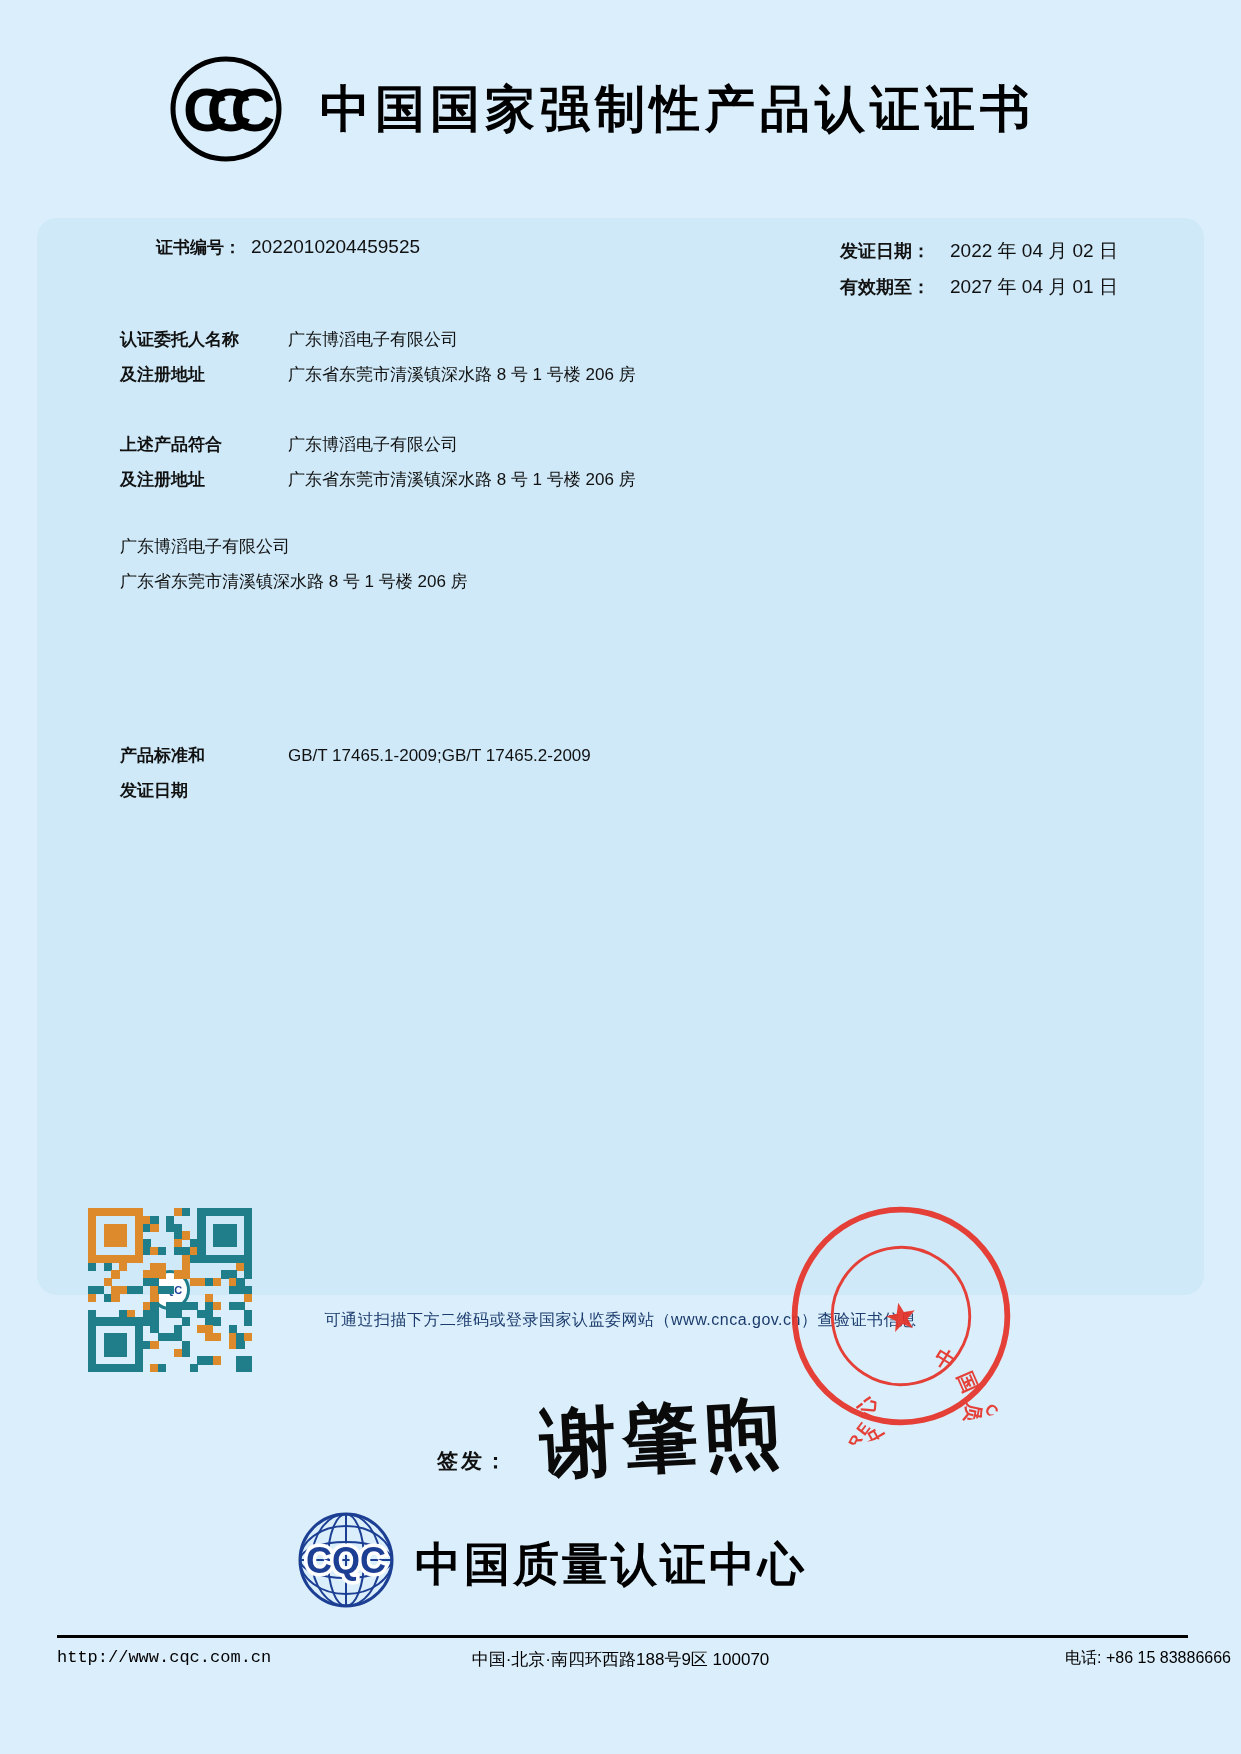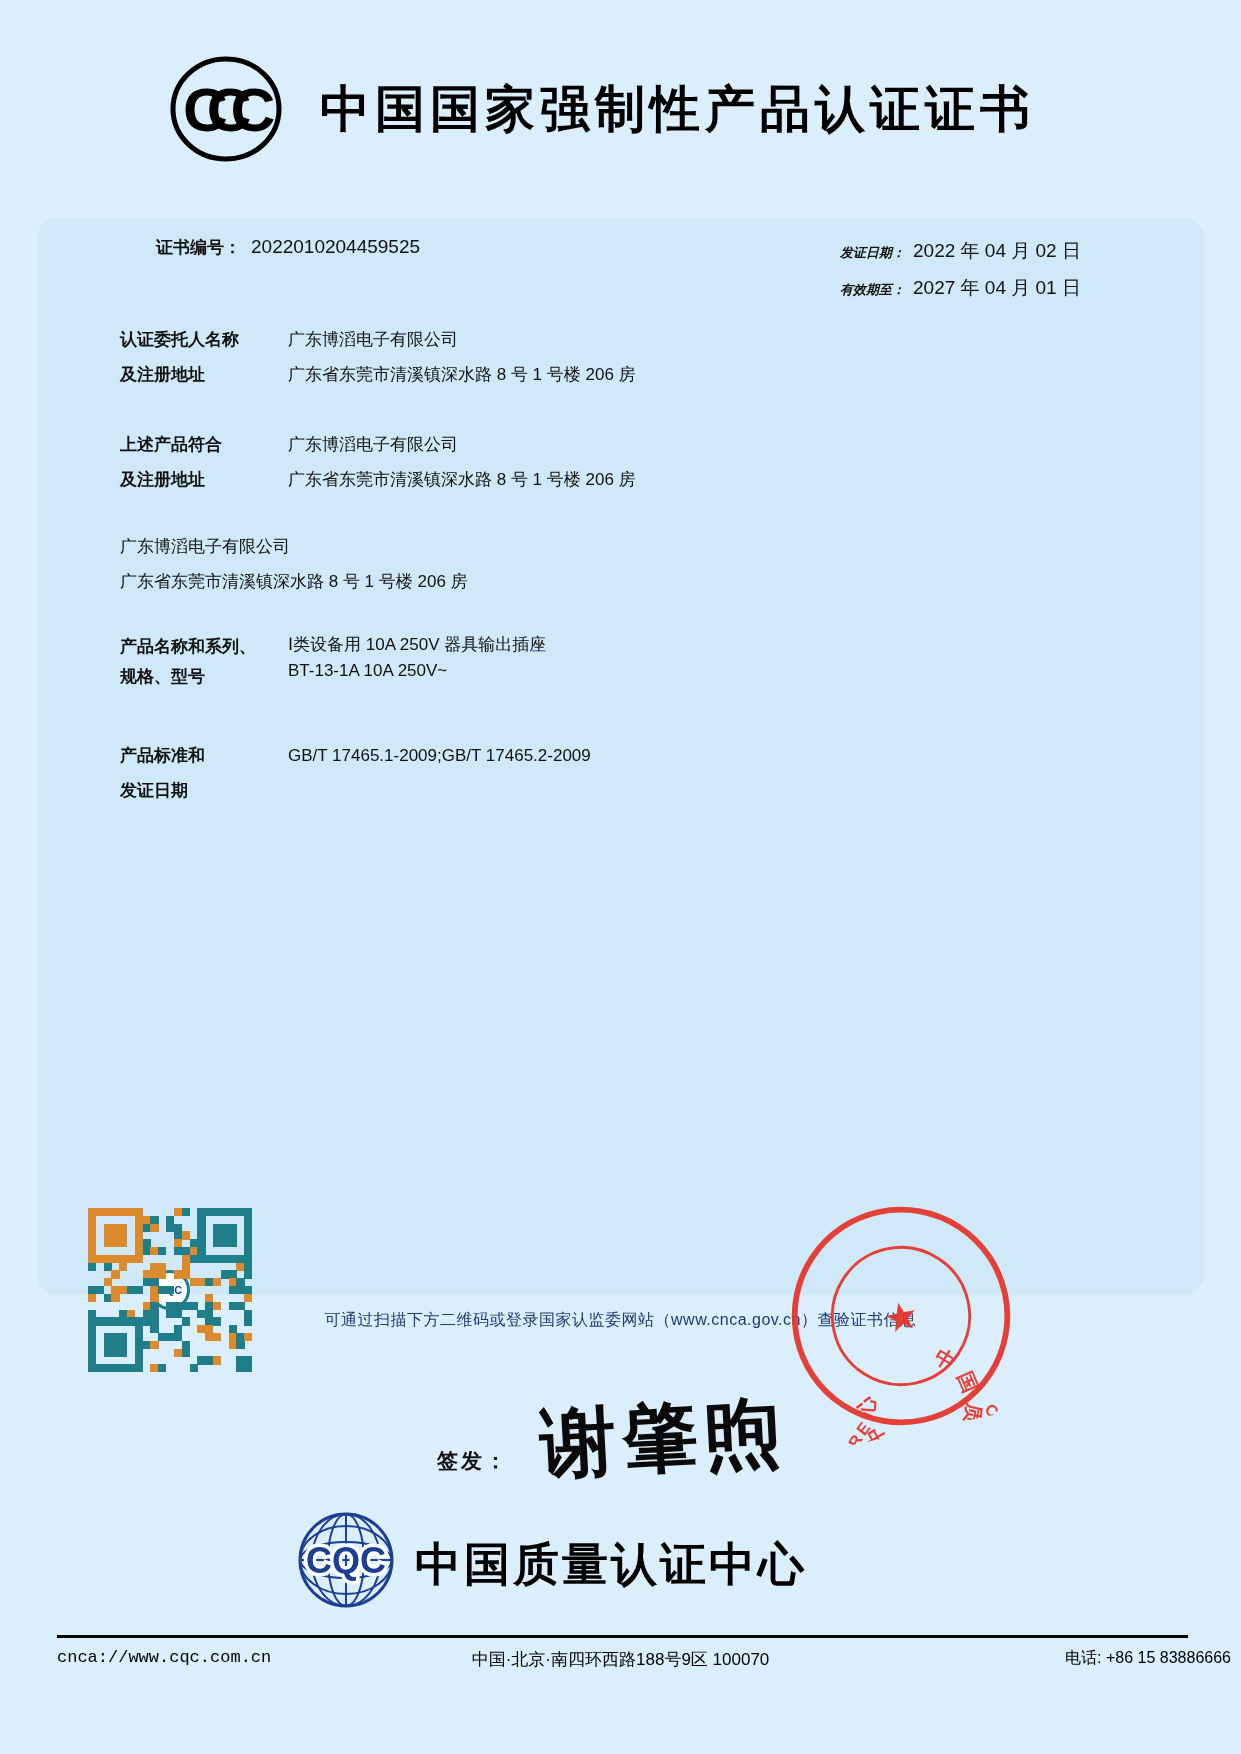--- a/index.html
+++ b/index.html
@@ -15,21 +15,21 @@
   
   .panel{ position:absolute; left:37px; top:218px; width:1167px; height:1077px;
           background:#cfe9f8; border-radius:20px; }
 
   .kai{ font-family:"Liberation Serif", serif; font-weight:bold; }
 
   .certno{ position:absolute; left:156px; top:236px; font-size:19px; white-space:nowrap; }
   .certno .kai{ font-size:17px; margin-right:10px; }
 
   .dates{ position:absolute; left:840px; top:233px; font-size:19px; line-height:35px; white-space:nowrap; }
-  .dates .kai{ font-size:13px; margin-right:8px;font-style:italic; }
+  .dates .kai{ font-size:18px; margin-right:20px; }
 
   .fblock{ position:absolute; left:120px; display:flex; width:1020px; }
   .flabels{ width:168px; font-weight:bold; font-size:17px; line-height:35px; white-space:nowrap; }
   .fvalues{ font-size:17px; line-height:35px; white-space:nowrap; }
   .fblock.tight .flabels{ line-height:30px; }
   .fblock.tight .fvalues{ line-height:26px; }
 
   .statement{ position:absolute; left:138px; top:838px; width:700px;
               font-family:"Liberation Serif", serif; font-size:16.5px; line-height:32px;
               letter-spacing:1.2px; color:#000; white-space:nowrap; }
@@ -115,30 +115,20 @@
     </div>
   </div>
 
   <div class="fblock" style="top:529px">
     <div class="fvalues">
       <div>广东博滔电子有限公司</div>
       <div>广东省东莞市清溪镇深水路 8 号 1 号楼 206 房</div>
     </div>
   </div>
 
-  <div class="fblock tight" style="top:632px">
-    <div class="flabels">
-      <div>产品名称和系列、</div>
-      <div>规格、型号</div>
-    </div>
-    <div class="fvalues">
-      <div>Ⅰ类设备用 10A 250V 器具输出插座</div>
-      <div>BT-13-1A 10A 250V~</div>
-    </div>
-  </div>
 
   <div class="fblock" style="top:738px">
     <div class="flabels">
       <div>产品标准和</div>
       <div>发证日期</div>
     </div>
     <div class="fvalues">
       <div>GB/T 17465.1-2009;GB/T 17465.2-2009</div>
       <div></div>
     </div>
@@ -399,17 +389,17 @@
     <text font-size="17" font-weight="bold" fill="#e63228" letter-spacing="2.5" font-family="Liberation Sans, sans-serif">
       <textPath href="#arcLatin" startOffset="70">CHINA QUALITY CERTIFICATION CENTRE</textPath>
     </text>
     <text font-size="21" font-weight="bold" fill="#e63228" letter-spacing="8" font-family="Liberation Sans, sans-serif">
       <textPath href="#arcCn" startOffset="22">中国质量认证中心</textPath>
     </text>
     <polygon fill="#e63228" transform="translate(120,122)" points="0,-16 3.8,-5.3 15.2,-4.9 6.2,2.0 9.4,12.9 0,6.5 -9.4,12.9 -6.2,2.0 -15.2,-4.9 -3.8,-5.3"></polygon>
   </svg>
 
   <div class="footer-rule"></div>
-  <div class="footer-url">cnca://www.cqc.com.cn</div>
+  <div class="footer-url">http://www.cqc.com.cn</div>
   <div class="footer-address">中国·北京·南四环西路188号9区    100070</div>
   <div class="footer-phone">电话: +86 15 83886666</div>
 
 </div>
 
 </body></html>

